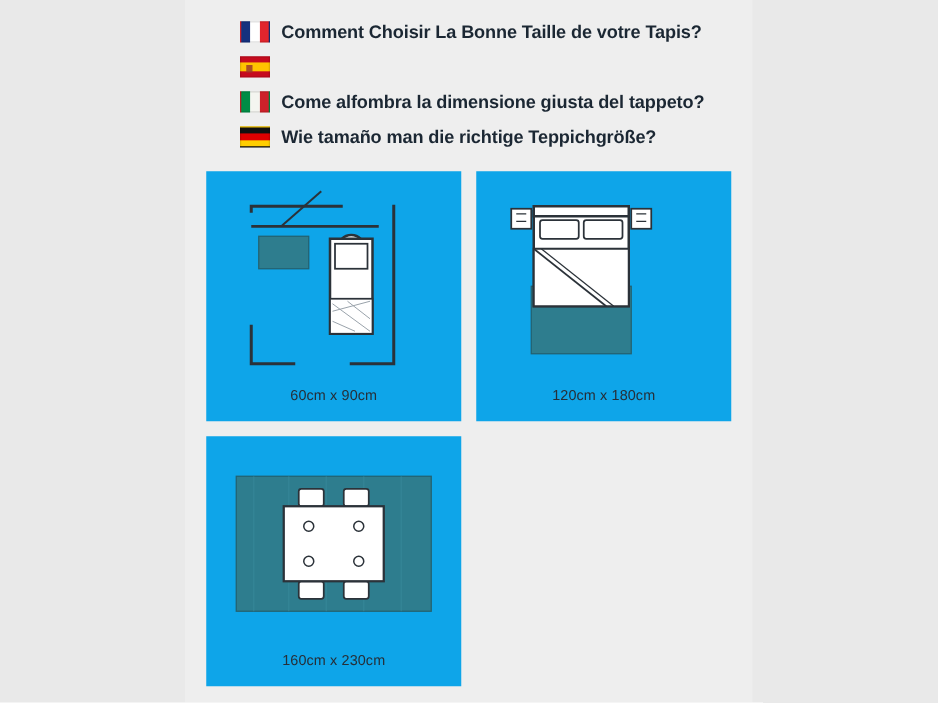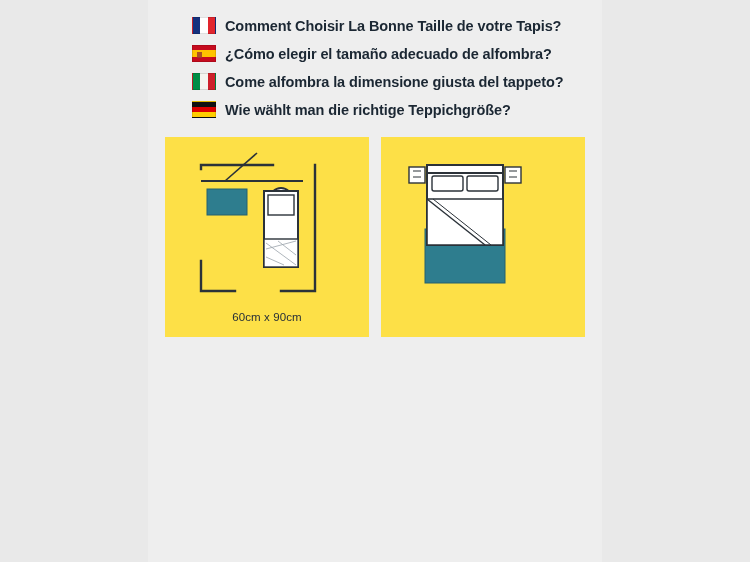--- a/index.html
+++ b/index.html
@@ -110,21 +110,21 @@
     position: absolute;
     left: 17px;
     top: 137px;
     width: 420px;
     display: grid;
     grid-template-columns: 204px 204px;
     grid-template-rows: 200px 200px;
     gap: 12px;
   }
   .card {
-    background: #fde047;
+    background: #0ea5e9;
     position: relative;
     box-sizing: border-box;
   }
   .card-figure {
     position: absolute;
     left: 0;
     right: 0;
     top: 6px;
     height: 160px;
   }
@@ -152,31 +152,30 @@
 
     <div class="titles">
 
       <div class="title-row">
         <span class="flag flag-fr"></span>
         <span class="title-text">Comment Choisir La Bonne Taille de votre Tapis?</span>
       </div>
 
       <div class="title-row">
         <span class="flag flag-es"></span>
-        <span class="title-text">¿Cómo elegir el tamaño adecuado de alfombra?</span>
       </div>
 
       <div class="title-row">
         <span class="flag flag-it"></span>
         <span class="title-text">Come alfombra la dimensione giusta del tappeto?</span>
       </div>
 
       <div class="title-row">
         <span class="flag flag-de"></span>
-        <span class="title-text">Wie wählt man die richtige Teppichgröße?</span>
+        <span class="title-text">Wie tamaño man die richtige Teppichgröße?</span>
       </div>
 
     </div>
 
     <div class="grid">
 
       <div class="card">
         <div class="card-figure">
           <svg viewBox="0 0 204 160" width="204" height="160">
             <g fill="none" stroke="#2b3239" stroke-width="2.4" stroke-linecap="square">
@@ -227,18 +226,49 @@
             <path d="M46 56 L104 102" fill="none" stroke="#2b3239" stroke-width="1.4"></path>
             <path d="M52 56 L110 102" fill="none" stroke="#2b3239" stroke-width="1"></path>
 
             <rect x="28" y="24" width="16" height="16" fill="#ffffff" stroke="#2b3239" stroke-width="1.4"></rect>
             <rect x="124" y="24" width="16" height="16" fill="#ffffff" stroke="#2b3239" stroke-width="1.4"></rect>
             <g stroke="#2b3239" stroke-width="1" fill="none">
               <path d="M32 28 h8 M32 34 h8 M128 28 h8 M128 34 h8"></path>
             </g>
           </svg>
         </div>
-      </div>
-
+        <div class="card-caption">120cm x 180cm</div>
+      </div>
+
+      <div class="card">
+        <div class="card-figure">
+          <svg viewBox="0 0 204 160" width="204" height="160">
+
+            <rect x="24" y="26" width="156" height="108" fill="#2e7d8e" stroke="#24616f" stroke-width="1"></rect>
+
+            <g stroke="#3b8d9e" stroke-width="1" opacity="0.55">
+              <path d="M38 26 V134 M66 26 V134 M96 26 V134 M126 26 V134 M156 26 V134"></path>
+            </g>
+
+            <g fill="#ffffff" stroke="#2b3239" stroke-width="1.4">
+              <rect x="74" y="36" width="20" height="14" rx="2"></rect>
+              <rect x="110" y="36" width="20" height="14" rx="2"></rect>
+
+              <rect x="74" y="110" width="20" height="14" rx="2"></rect>
+              <rect x="110" y="110" width="20" height="14" rx="2"></rect>
+            </g>
+
+            <rect x="62" y="50" width="80" height="60" fill="#ffffff" stroke="#2b3239" stroke-width="1.8"></rect>
+
+            <g fill="none" stroke="#2b3239" stroke-width="1.2">
+              <circle cx="82" cy="66" r="4"></circle>
+              <circle cx="122" cy="66" r="4"></circle>
+              <circle cx="82" cy="94" r="4"></circle>
+              <circle cx="122" cy="94" r="4"></circle>
+            </g>
+          </svg>
+        </div>
+        <div class="card-caption">160cm x 230cm</div>
+      </div>
 
     </div>
   </div>
 </div>
 
 </body></html>

